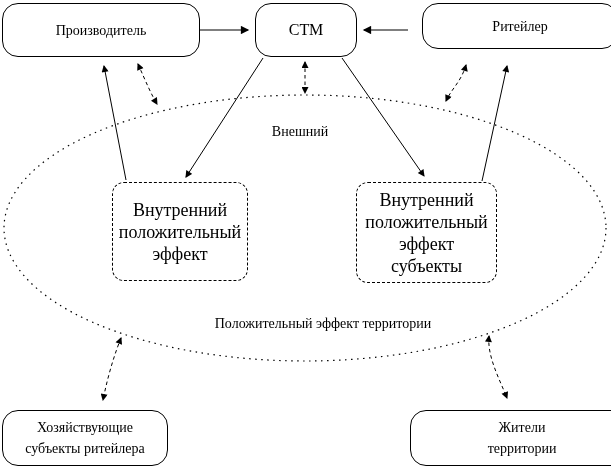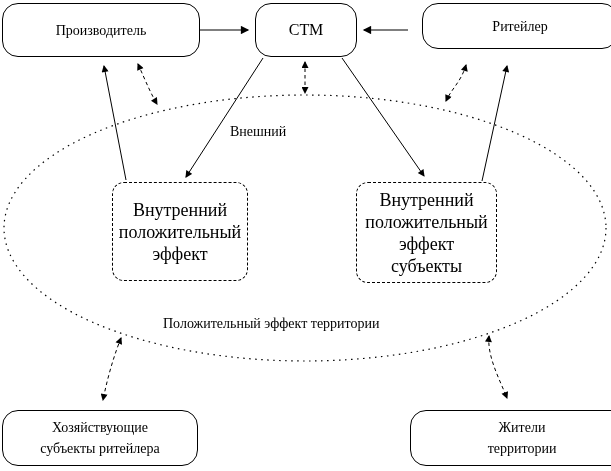--- a/index.html
+++ b/index.html
@@ -13,21 +13,21 @@
     position:absolute;box-sizing:border-box;background:#fff;
     display:flex;flex-direction:column;align-items:center;justify-content:center;
     text-align:center;z-index:2;
   }
   .solid{border:1px solid #000;border-radius:16px;justify-content:center;}
   .dashedb{border:1px dashed #000;border-radius:12px;background:transparent;}
   .lbl{font-size:14px;line-height:17px;}
   .stm-lbl{font-size:16px;line-height:20px;}
   .inner .lbl{font-size:18px;line-height:22px;}
   .bottom .lbl{font-size:14px;line-height:21px;}
-  .free-label{position:absolute;text-align:left;font-size:14px;z-index:2;}
+  .free-label{position:absolute;text-align:center;font-size:14px;z-index:2;}
 </style>
 </head>
 <body>
 
 <div id="canvas">
 
   <svg id="wires" viewBox="0 0 611 471" xmlns="http://www.w3.org/2000/svg">
     <defs>
       <marker id="ah" viewBox="0 0 10 10" refX="8.5" refY="5" markerWidth="9" markerHeight="7" orient="auto-start-reverse">
         <path d="M0,0 L10,5 L0,10 z" fill="#000"></path>
@@ -72,21 +72,21 @@
 
   <div class="box dashedb inner" style="left:356px;top:182px;width:141px;height:101px">
     <span class="lbl">Внутренний</span>
     <span class="lbl">положительный</span>
     <span class="lbl">эффект</span>
     <span class="lbl">субъекты</span>
   </div>
 
   <div class="free-label" style="left:163px;top:316px;width:320px">Положительный эффект территории</div>
 
-  <div class="box solid bottom" style="left:2px;top:410px;width:196px;height:56px">
+  <div class="box solid bottom" style="left:2px;top:410px;width:166px;height:56px">
     <span class="lbl">Хозяйствующие</span>
     <span class="lbl">субъекты ритейлера</span>
   </div>
 
   <div class="box solid bottom" style="left:410px;top:410px;width:224px;height:56px">
     <span class="lbl">Жители</span>
     <span class="lbl">территории</span>
   </div>
 
 </div>

